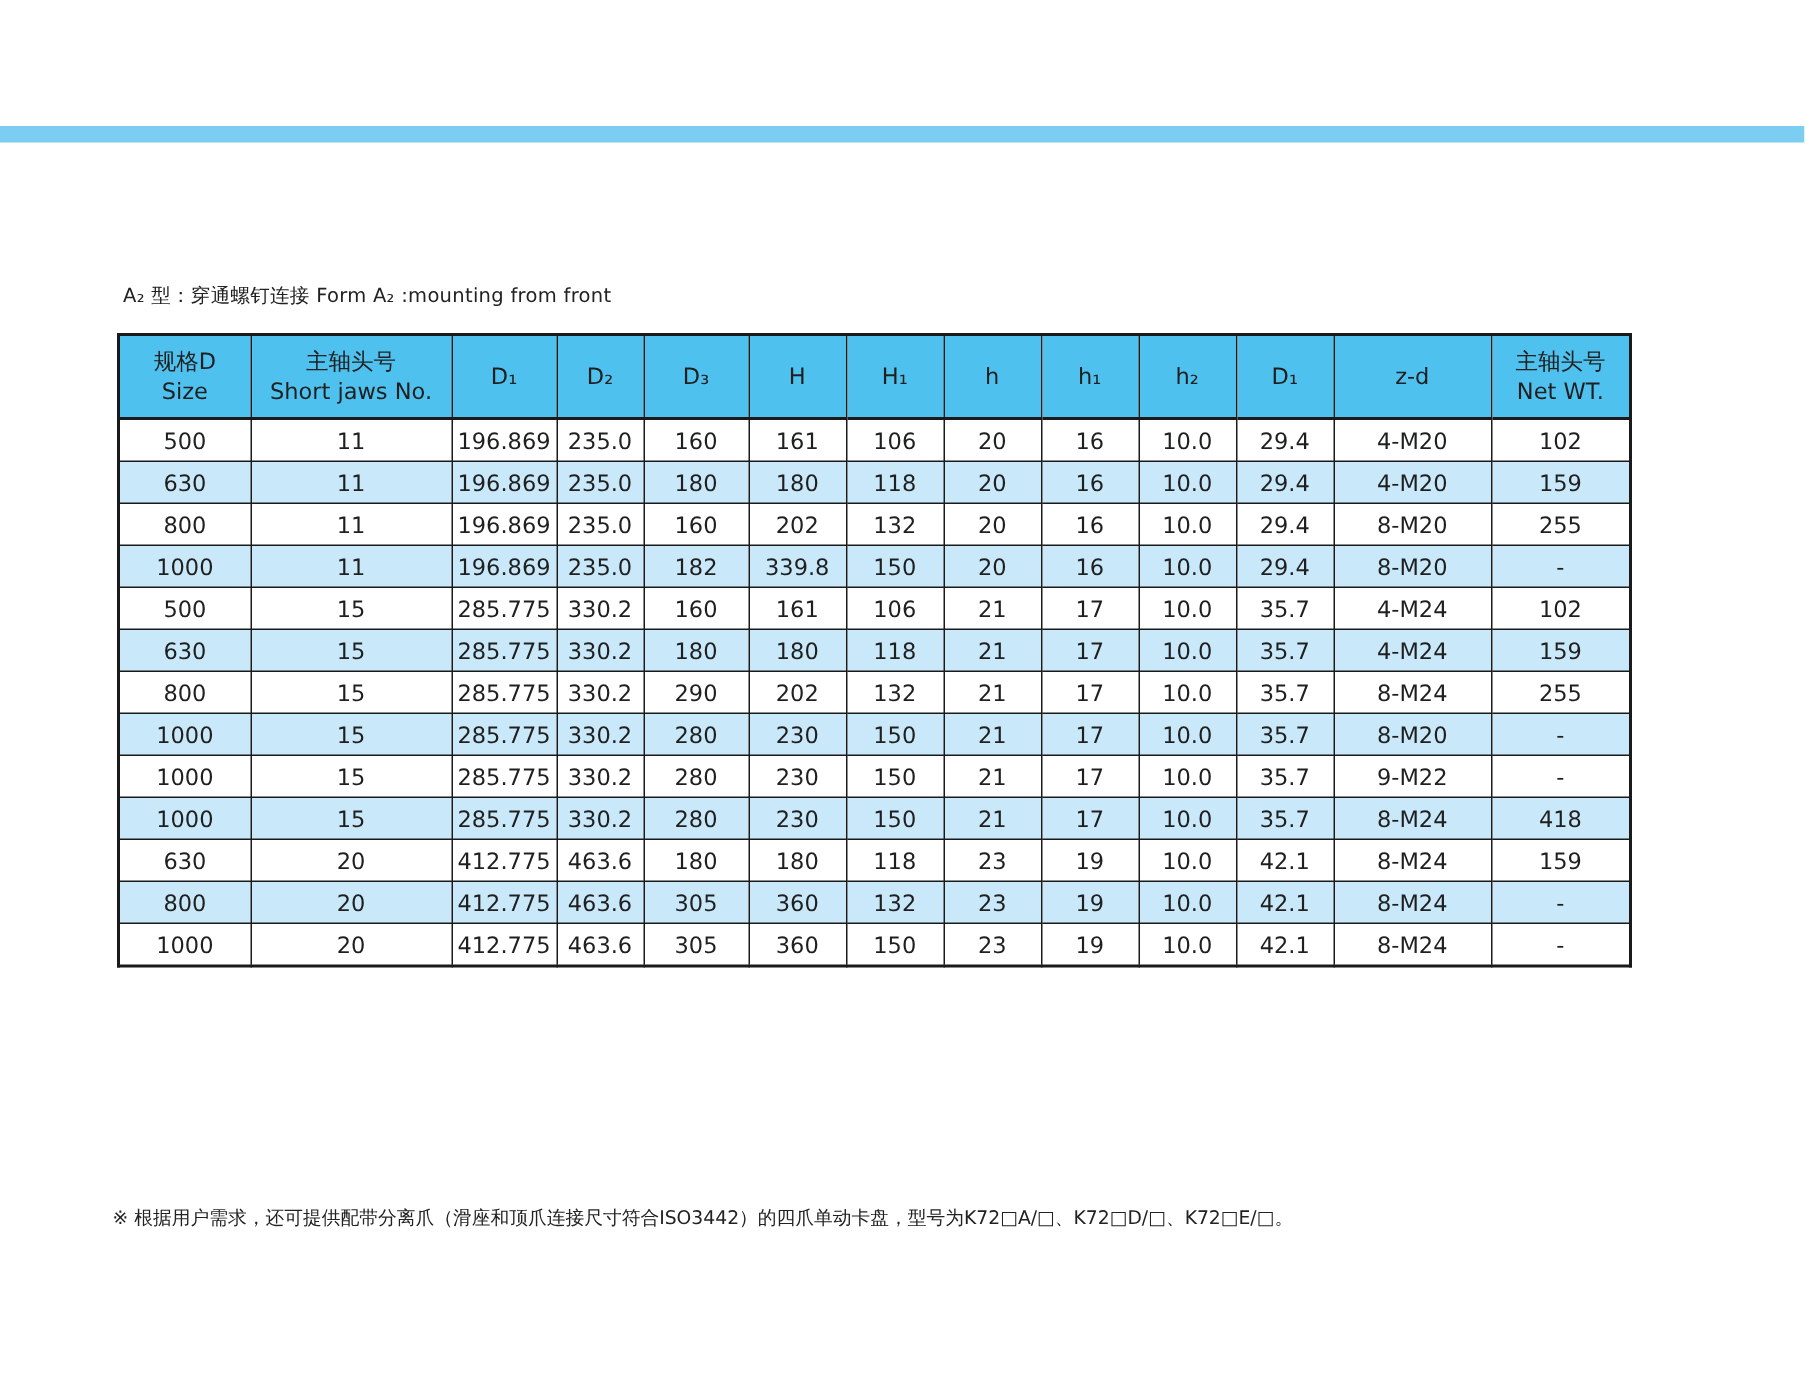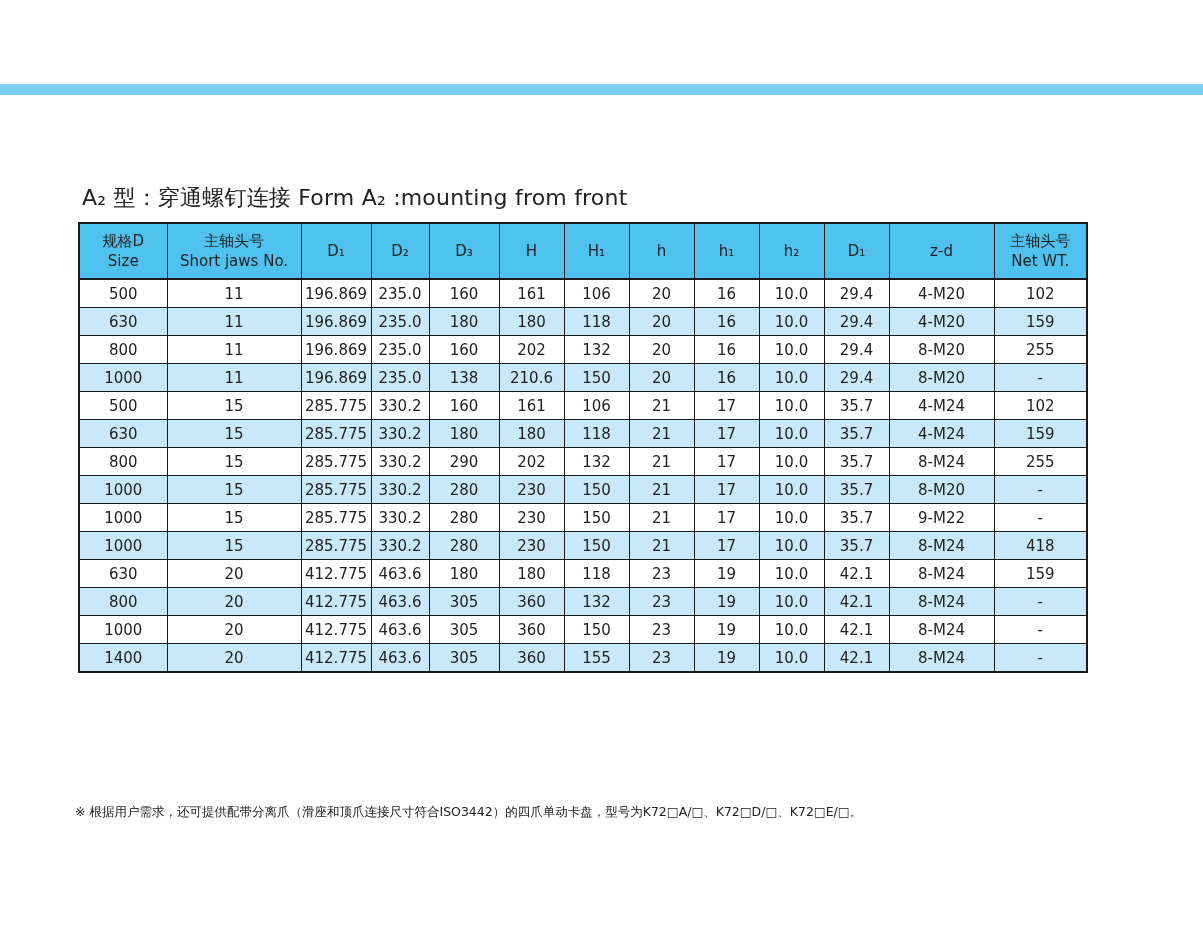--- a/index.html
+++ b/index.html
@@ -25,21 +25,21 @@
     top: 84px;
     width: 100%;
     height: 11px;
     background: var(--top-bar, #7BCDF2);
   }
   .title {
     position: absolute;
     left: 82px;
     top: 186px;
     margin: 0;
-    font-size: 22px;
+    font-size: 13px;
     font-weight: 400;
     line-height: 24px;
     color: #222222;
     letter-spacing: 0.2px;
   }
   table.spec {
     position: absolute;
     left: 78px;
     top: 222px;
     width: 1008px;
@@ -175,22 +175,22 @@
           <td>10.0</td>
           <td>29.4</td>
           <td>8-M20</td>
           <td>255</td>
         </tr>
         <tr>
           <td>1000</td>
           <td>11</td>
           <td>196.869</td>
           <td>235.0</td>
-          <td>138</td>
-          <td>210.6</td>
+          <td>182</td>
+          <td>339.8</td>
           <td>150</td>
           <td>20</td>
           <td>16</td>
           <td>10.0</td>
           <td>29.4</td>
           <td>8-M20</td>
           <td>-</td>
         </tr>
         <tr>
           <td>500</td>
@@ -320,34 +320,19 @@
           <td>305</td>
           <td>360</td>
           <td>150</td>
           <td>23</td>
           <td>19</td>
           <td>10.0</td>
           <td>42.1</td>
           <td>8-M24</td>
           <td>-</td>
         </tr>
-        <tr>
-          <td>1400</td>
-          <td>20</td>
-          <td>412.775</td>
-          <td>463.6</td>
-          <td>305</td>
-          <td>360</td>
-          <td>155</td>
-          <td>23</td>
-          <td>19</td>
-          <td>10.0</td>
-          <td>42.1</td>
-          <td>8-M24</td>
-          <td>-</td>
-        </tr>
       </tbody>
   </table>
 
   <div class="footnotes">
     <p>※ 根据用户需求，还可提供配带分离爪（滑座和顶爪连接尺寸符合ISO3442）的四爪单动卡盘，型号为K72□A/□、K72□D/□、K72□E/□。</p>
   </div>
 </div>
 
 </body></html>

